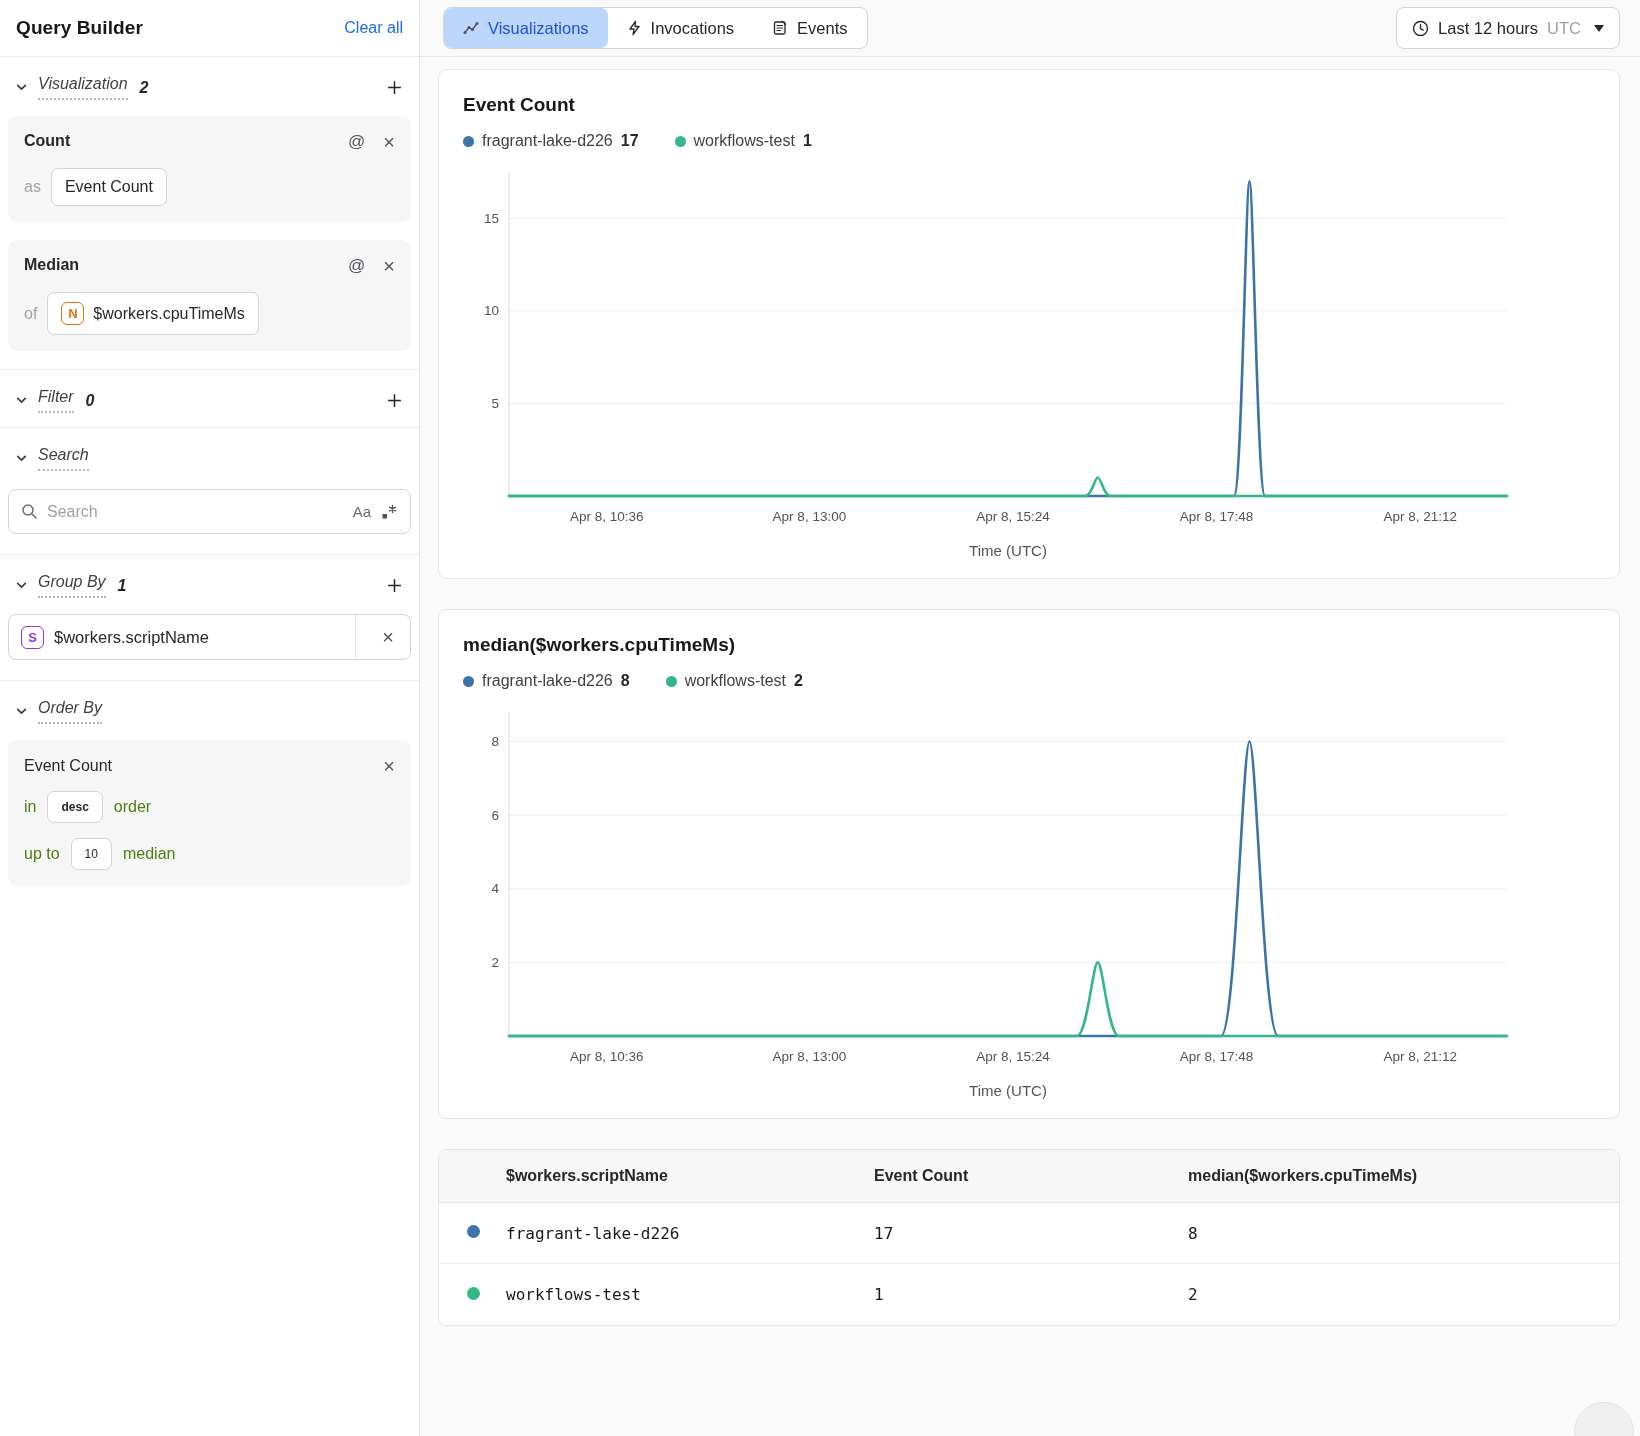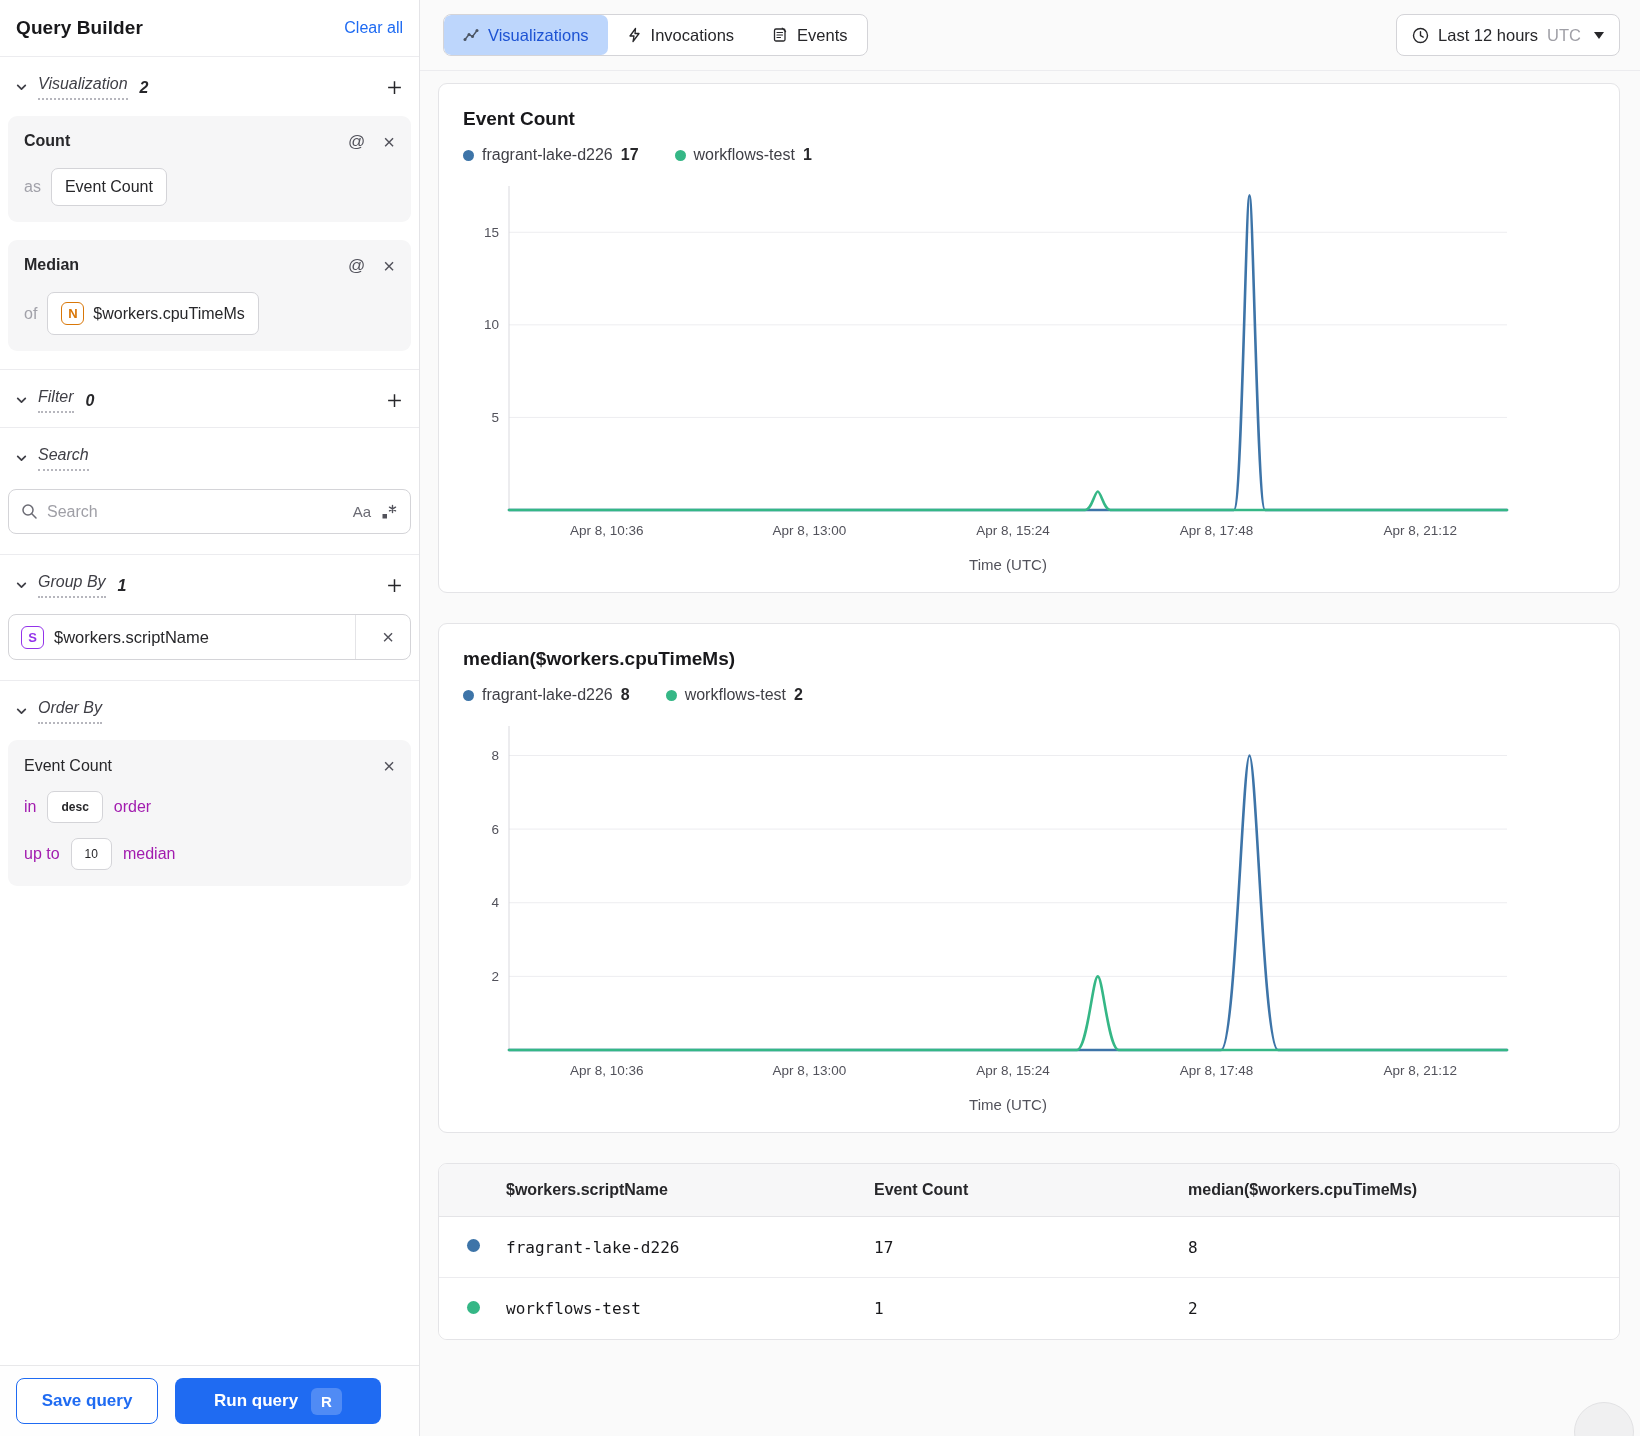--- a/index.html
+++ b/index.html
@@ -25,21 +25,21 @@
   .divider { border-top:1px solid #ececef; }
 
   .sb-card { background:#f6f6f7; border-radius:9px; margin:2px 8px 18px; padding:16px; }
   .sb-card-head { display:flex; align-items:flex-start; }
   .sb-card-title { font-size:16px; font-weight:600; color:#27272a; }
   .sb-card-icons { margin-left:auto; display:flex; gap:18px; align-items:center; }
   .at-glyph { font-size:17px; color:#52525b; }
   .x-glyph { font-size:20px; color:#52525b; line-height:1; }
   .sb-card-row { display:flex; align-items:center; gap:10px; margin-top:16px; }
   .muted-prefix { font-size:16px; color:#a1a1a9; }
-  .dim-label { font-size:16px; color:#a21caf; }
+  .dim-label { font-size:16px; color:#4d7c0f; }
   .value-box { background:#fff; border:1px solid #d4d4d8; border-radius:7px; padding:9px 13px;
     font-size:16px; color:#27272a; display:inline-flex; align-items:center; gap:9px; }
   .type-badge { width:23px; height:23px; border-radius:6px; display:inline-flex; align-items:center;
     justify-content:center; font-size:13px; font-weight:700; background:#fff; flex:none; }
   .badge-n { border:1.5px solid #d97708; color:#d97708; }
   .badge-s { border:1.5px solid #9333ea; color:#9333ea; }
 
   .search-box { margin:4px 8px 20px; height:45px; border:1px solid #d4d4d8; border-radius:8px;
     display:flex; align-items:center; padding:0 12px; gap:9px; background:#fff; }
   .search-box input { border:none; outline:none; flex:1; font-size:16px; color:#27272a;
@@ -67,21 +67,21 @@
     background:#fff; color:#1f6bf2; font-size:17px; font-weight:600; cursor:pointer;
     font-family:"Liberation Sans", sans-serif; }
   .btn-primary { flex:none; width:206px; height:46px; border:none; border-radius:8px; background:#1f6bf2;
     color:#fff; font-size:17px; font-weight:600; cursor:pointer; display:inline-flex; align-items:center;
     justify-content:center; gap:13px; font-family:"Liberation Sans", sans-serif; }
   .kbd-badge { background:rgba(255,255,255,.22); border-radius:6px; padding:5px 10px; font-size:15px;
     font-weight:600; }
 
   
   .main { flex:1; background:#fafafa; height:100%; position:relative; overflow:hidden; }
-  .main-header { height:71px; display:flex; align-items:center; justify-content:space-between;
+  .main-header { height:57px; display:flex; align-items:center; justify-content:space-between;
     padding:0 20px 0 23px; border-bottom:1px solid #ececef; }
   .tabs { display:flex; background:#fff; border:1px solid #d4d4d8; border-radius:8px; overflow:hidden; }
   .tab { display:inline-flex; align-items:center; gap:9px; padding:0 19px; height:40px; font-size:16.5px;
     color:#27272a; cursor:pointer; background:transparent; border:none;
     font-family:"Liberation Sans", sans-serif; }
   .tab.active { background:#bdd6fc; color:#1d53d3; border-radius:7px; font-weight:500; }
   .time-range { display:inline-flex; align-items:center; gap:9px; height:42px; padding:0 15px;
     background:#fff; border:1px solid #d4d4d8; border-radius:8px; cursor:pointer;
     font-family:"Liberation Sans", sans-serif; }
   .time-label { font-size:16.5px; color:#27272a; font-weight:500; }
@@ -263,27 +263,20 @@
         <span class="small-box semibold">desc</span>
         <span class="dim-label">order</span>
       </div>
       <div class="order-row">
         <span class="dim-label">up to</span>
         <span class="small-box">10</span>
         <span class="dim-label">median</span>
       </div>
     </div>
 
-    <div class="sb-footer">
-      <button class="btn-secondary">Save query</button>
-      <button class="btn-primary">
-        <span>Run query</span>
-        <span class="kbd-badge">R</span>
-      </button>
-    </div>
   </aside>
 
   <section class="main">
     <div class="main-header">
       <div class="tabs">
         <button class="tab active">
           <span style="display:inline-flex;">
             <svg width="16" height="16" viewBox="0 0 16 16" fill="none">
                 <path d="M2 12.5 L6 7.5 L9.5 9.5 L14 3.5" stroke="#4b5563" stroke-width="1.4"></path>
                 <circle cx="2" cy="12.5" r="1.5" fill="#4b5563"></circle>

